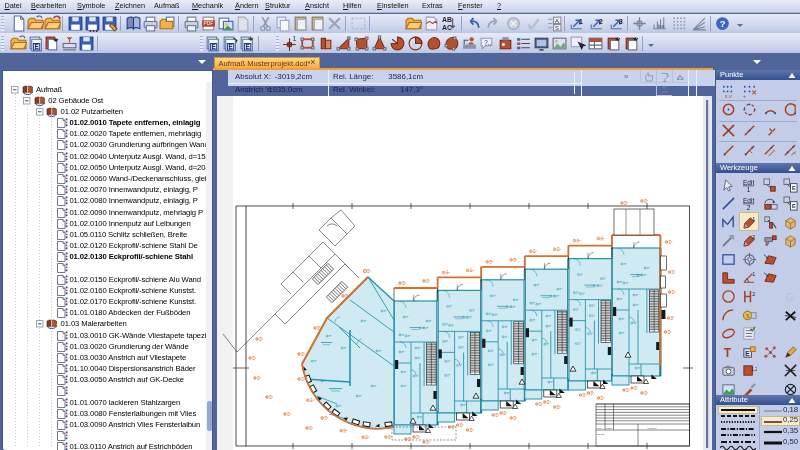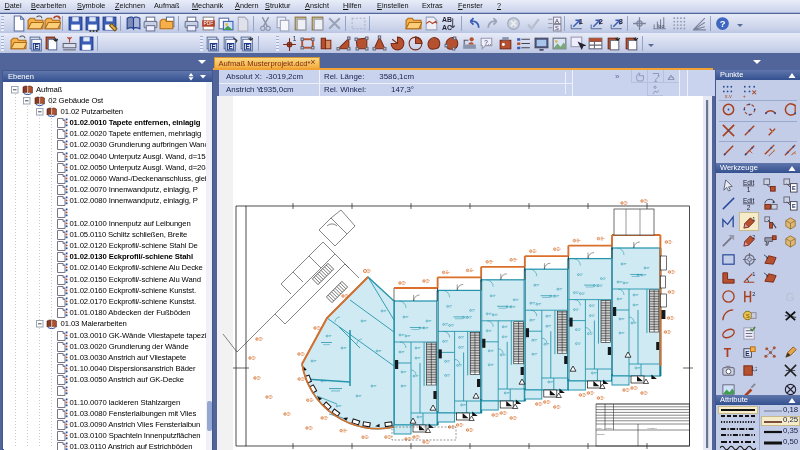--- a/index.html
+++ b/index.html
@@ -10,21 +10,21 @@
 .tbrow{left:0;width:800px;background:linear-gradient(#e7ebf8,#c8d1e9 80%,#bac5e3)}
 #tb1{top:14px;height:19px}
 #tb2{top:33px;height:20px}
 #leftpanel{left:2px;top:70px;width:211px;height:380px;border:1px solid #41598f;background:#fff}
 .ptitle{background:linear-gradient(#6076ac,#33508f);color:#fff;font-size:7.5px;padding-left:5px;line-height:11px;height:11px;position:relative}
 #tree{position:absolute;left:1px;top:11px;width:202px;height:368px;overflow:hidden;background:#fff}
 .trow{position:absolute;white-space:nowrap;font-size:7.7px;letter-spacing:-0.12px;color:#000;height:11px;line-height:11px}
 .tico{position:absolute}
 #tab{left:213.5px;top:57px;width:106px;height:12px;background:linear-gradient(#fbd87e,#f2a93c);border:1px solid #d29432;border-bottom:none;color:#7b2c15;font-size:7.6px;line-height:11px;padding-left:4px;white-space:nowrap}
 #tabline{left:213px;top:68px;width:500px;height:2px;background:#f0a232}
-#coords{left:219px;top:70px;width:499px;height:26px;background:#c9d3ee;font-size:7.9px;color:#15224d}
+#coords{left:228px;top:70px;width:499px;height:16px;background:#c9d3ee;font-size:7.9px;color:#15224d}
 .cc{position:absolute;height:13px;line-height:13.5px}
 .cdivv{position:absolute;top:0;width:1px;height:26px;background:#edf0f9}
 #rpanel{left:715px;top:70px;width:85px;height:380px;background:#c3cde8;border-left:1px solid #41598f}
 .rtitle{background:linear-gradient(#6076ac,#33508f);color:#fff;font-size:7.5px;padding-left:4px;line-height:10px;height:10px;position:absolute;left:0;width:84px}
 </style></head><body>
 <div id="menubar" class="abs">
     <span style="left:4.5px"><u>D</u>atei</span>
     <span style="left:31px"><u>B</u>earbeiten</span>
     <span style="left:77px"><u>S</u>ymbole</span>
     <span style="left:115px"><u>Z</u>eichnen</span>
@@ -380,24 +380,20 @@
 <div class="abs" style="left:200px;top:36px;width:3px;height:15px;background:repeating-linear-gradient(#9fb0d8 0 1px,#e8ecf8 1px 3px)"></div>
 <div class="abs" style="left:276px;top:36px;width:3px;height:15px;background:repeating-linear-gradient(#9fb0d8 0 1px,#e8ecf8 1px 3px)"></div>
 <div class="abs" style="left:648px;top:44px;width:0;height:0;border:3px solid transparent;border-top-color:#5a6a9a"></div>
 <svg class="abs" style="left:197px;top:59px" width="10" height="6">
     <path d="M1 1h8l-4 4z" fill="#fff"></path>
   </svg>
 <svg class="abs" style="left:752px;top:59px" width="10" height="6">
     <path d="M1 1h8l-4 4z" fill="#fff"></path>
   </svg>
 <div id="leftpanel" class="abs">
-    <div class="ptitle">Ebenen<svg class="abs" style="right:4px;top:2px" width="20" height="8">
-        <path d="M3 0l2.5 3.2h-5zM3 7.5L5.5 4.3h-5z" fill="#fff"></path>
-        <path d="M15 5.5l3-3.5h-6z" fill="#fff"></path>
-      </svg></div>
     <div id="tree">
       <div class="abs" style="left:10.5px;top:6px;width:1px;height:360px;background:repeating-linear-gradient(#ccc 0 1px,transparent 1px 3px)"></div>
       <div class="abs" style="left:22.8px;top:6px;width:1px;height:360px;background:repeating-linear-gradient(#ccc 0 1px,transparent 1px 3px)"></div>
       <div class="abs" style="left:35.1px;top:6px;width:1px;height:360px;background:repeating-linear-gradient(#ccc 0 1px,transparent 1px 3px)"></div>
       <div class="abs" style="left:47.400000000000006px;top:6px;width:1px;height:360px;background:repeating-linear-gradient(#ccc 0 1px,transparent 1px 3px)"></div>
       <svg class="tico" style="left:7.0px;top:3.5px" width="8" height="8">
         <rect x="0.5" y="0.5" width="6.5" height="6.5" fill="#fff" stroke="#9aa5b5"></rect>
         <path d="M2 3.8h3.5" stroke="#333" stroke-width="0.9"></path>
       </svg>
       <svg class="tico" style="left:17.5px;top:2.5px" width="12" height="10" viewBox="0 0 12 10">
@@ -493,20 +489,21 @@
         <rect x="8.7" y="6.4" width="1.8" height="1.8" fill="#2a4a9a"></rect>
       </svg>
       <div class="trow" style="left:65.4px;top:113.3px;font-weight:normal">01.02.0080 Innenwandputz, einlagig, P</div>
       <svg class="tico" style="left:52.900000000000006px;top:125.5px" width="11" height="10" viewBox="0 0 11 10">
         <path d="M0.5 0.5h5.5L8 2.5v7H0.5z" fill="#fff" stroke="#778"></path>
         <path d="M6 0.5v2h2" fill="none" stroke="#778"></path>
         <rect x="8.7" y="0.5" width="1.8" height="1.8" fill="#2a4a9a"></rect>
         <circle cx="9.6" cy="4.4" r="0.9" fill="#b2442a"></circle>
         <rect x="8.7" y="6.4" width="1.8" height="1.8" fill="#2a4a9a"></rect>
       </svg>
+      <div class="trow" style="left:65.4px;top:124.5px;font-weight:normal">01.02.0090 Innenwandputz, mehrlagig P</div>
       <svg class="tico" style="left:52.900000000000006px;top:136.7px" width="11" height="10" viewBox="0 0 11 10">
         <path d="M0.5 0.5h5.5L8 2.5v7H0.5z" fill="#fff" stroke="#778"></path>
         <path d="M6 0.5v2h2" fill="none" stroke="#778"></path>
         <rect x="8.7" y="0.5" width="1.8" height="1.8" fill="#2a4a9a"></rect>
         <circle cx="9.6" cy="4.4" r="0.9" fill="#b2442a"></circle>
         <rect x="8.7" y="6.4" width="1.8" height="1.8" fill="#2a4a9a"></rect>
       </svg>
       <div class="trow" style="left:65.4px;top:135.7px;font-weight:normal">01.02.0100 Innenputz auf Leibungen</div>
       <svg class="tico" style="left:52.900000000000006px;top:147.8px" width="11" height="10" viewBox="0 0 11 10">
         <path d="M0.5 0.5h5.5L8 2.5v7H0.5z" fill="#fff" stroke="#778"></path>
@@ -532,21 +529,20 @@
         <rect x="8.7" y="6.4" width="1.8" height="1.8" fill="#2a4a9a"></rect>
       </svg>
       <div class="trow" style="left:65.4px;top:169.2px;font-weight:bold">01.02.0130 Eckprofil/-schiene Stahl</div>
       <svg class="tico" style="left:52.900000000000006px;top:181.4px" width="11" height="10" viewBox="0 0 11 10">
         <path d="M0.5 0.5h5.5L8 2.5v7H0.5z" fill="#fff" stroke="#778"></path>
         <path d="M6 0.5v2h2" fill="none" stroke="#778"></path>
         <rect x="8.7" y="0.5" width="1.8" height="1.8" fill="#2a4a9a"></rect>
         <circle cx="9.6" cy="4.4" r="0.9" fill="#b2442a"></circle>
         <rect x="8.7" y="6.4" width="1.8" height="1.8" fill="#2a4a9a"></rect>
       </svg>
-      <div class="trow" style="left:65.4px;top:180.4px;font-weight:normal">01.02.0140 Eckprofil/-schiene Alu Decke</div>
       <svg class="tico" style="left:52.900000000000006px;top:192.6px" width="11" height="10" viewBox="0 0 11 10">
         <path d="M0.5 0.5h5.5L8 2.5v7H0.5z" fill="#fff" stroke="#778"></path>
         <path d="M6 0.5v2h2" fill="none" stroke="#778"></path>
         <rect x="8.7" y="0.5" width="1.8" height="1.8" fill="#2a4a9a"></rect>
         <circle cx="9.6" cy="4.4" r="0.9" fill="#b2442a"></circle>
         <rect x="8.7" y="6.4" width="1.8" height="1.8" fill="#2a4a9a"></rect>
       </svg>
       <div class="trow" style="left:65.4px;top:191.6px;font-weight:normal">01.02.0150 Eckprofil/-schiene Alu Wand</div>
       <svg class="tico" style="left:52.900000000000006px;top:203.7px" width="11" height="10" viewBox="0 0 11 10">
         <path d="M0.5 0.5h5.5L8 2.5v7H0.5z" fill="#fff" stroke="#778"></path>
@@ -630,21 +626,21 @@
         <circle cx="9.6" cy="4.4" r="0.9" fill="#b2442a"></circle>
         <rect x="8.7" y="6.4" width="1.8" height="1.8" fill="#2a4a9a"></rect>
       </svg>
       <svg class="tico" style="left:52.900000000000006px;top:315.5px" width="11" height="10" viewBox="0 0 11 10">
         <path d="M0.5 0.5h5.5L8 2.5v7H0.5z" fill="#fff" stroke="#778"></path>
         <path d="M6 0.5v2h2" fill="none" stroke="#778"></path>
         <rect x="8.7" y="0.5" width="1.8" height="1.8" fill="#2a4a9a"></rect>
         <circle cx="9.6" cy="4.4" r="0.9" fill="#b2442a"></circle>
         <rect x="8.7" y="6.4" width="1.8" height="1.8" fill="#2a4a9a"></rect>
       </svg>
-      <div class="trow" style="left:65.4px;top:314.5px;font-weight:normal">01.10.0070 lackieren Stahlzargen</div>
+      <div class="trow" style="left:65.4px;top:314.5px;font-weight:normal">01.01.0070 lackieren Stahlzargen</div>
       <svg class="tico" style="left:52.900000000000006px;top:326.7px" width="11" height="10" viewBox="0 0 11 10">
         <path d="M0.5 0.5h5.5L8 2.5v7H0.5z" fill="#fff" stroke="#778"></path>
         <path d="M6 0.5v2h2" fill="none" stroke="#778"></path>
         <rect x="8.7" y="0.5" width="1.8" height="1.8" fill="#2a4a9a"></rect>
         <circle cx="9.6" cy="4.4" r="0.9" fill="#b2442a"></circle>
         <rect x="8.7" y="6.4" width="1.8" height="1.8" fill="#2a4a9a"></rect>
       </svg>
       <div class="trow" style="left:65.4px;top:325.7px;font-weight:normal">01.03.0080 Fensterlaibungen mit Vlies</div>
       <svg class="tico" style="left:52.900000000000006px;top:337.9px" width="11" height="10" viewBox="0 0 11 10">
         <path d="M0.5 0.5h5.5L8 2.5v7H0.5z" fill="#fff" stroke="#778"></path>
@@ -654,21 +650,20 @@
         <rect x="8.7" y="6.4" width="1.8" height="1.8" fill="#2a4a9a"></rect>
       </svg>
       <div class="trow" style="left:65.4px;top:336.9px;font-weight:normal">01.03.0090 Anstrich Vlies Fensterlaibun</div>
       <svg class="tico" style="left:52.900000000000006px;top:349.1px" width="11" height="10" viewBox="0 0 11 10">
         <path d="M0.5 0.5h5.5L8 2.5v7H0.5z" fill="#fff" stroke="#778"></path>
         <path d="M6 0.5v2h2" fill="none" stroke="#778"></path>
         <rect x="8.7" y="0.5" width="1.8" height="1.8" fill="#2a4a9a"></rect>
         <circle cx="9.6" cy="4.4" r="0.9" fill="#b2442a"></circle>
         <rect x="8.7" y="6.4" width="1.8" height="1.8" fill="#2a4a9a"></rect>
       </svg>
-      <div class="trow" style="left:65.4px;top:348.1px;font-weight:normal">01.03.0100 Spachteln Innenputzflächen</div>
       <svg class="tico" style="left:52.900000000000006px;top:360.3px" width="11" height="10" viewBox="0 0 11 10">
         <path d="M0.5 0.5h5.5L8 2.5v7H0.5z" fill="#fff" stroke="#778"></path>
         <path d="M6 0.5v2h2" fill="none" stroke="#778"></path>
         <rect x="8.7" y="0.5" width="1.8" height="1.8" fill="#2a4a9a"></rect>
         <circle cx="9.6" cy="4.4" r="0.9" fill="#b2442a"></circle>
         <rect x="8.7" y="6.4" width="1.8" height="1.8" fill="#2a4a9a"></rect>
       </svg>
       <div class="trow" style="left:65.4px;top:359.3px;font-weight:normal">01.03.0110 Anstrich auf Estrichböden</div>
     </div>
     <div class="abs" style="left:203px;top:11px;width:6px;height:368px;background:#eef1f8"></div>

